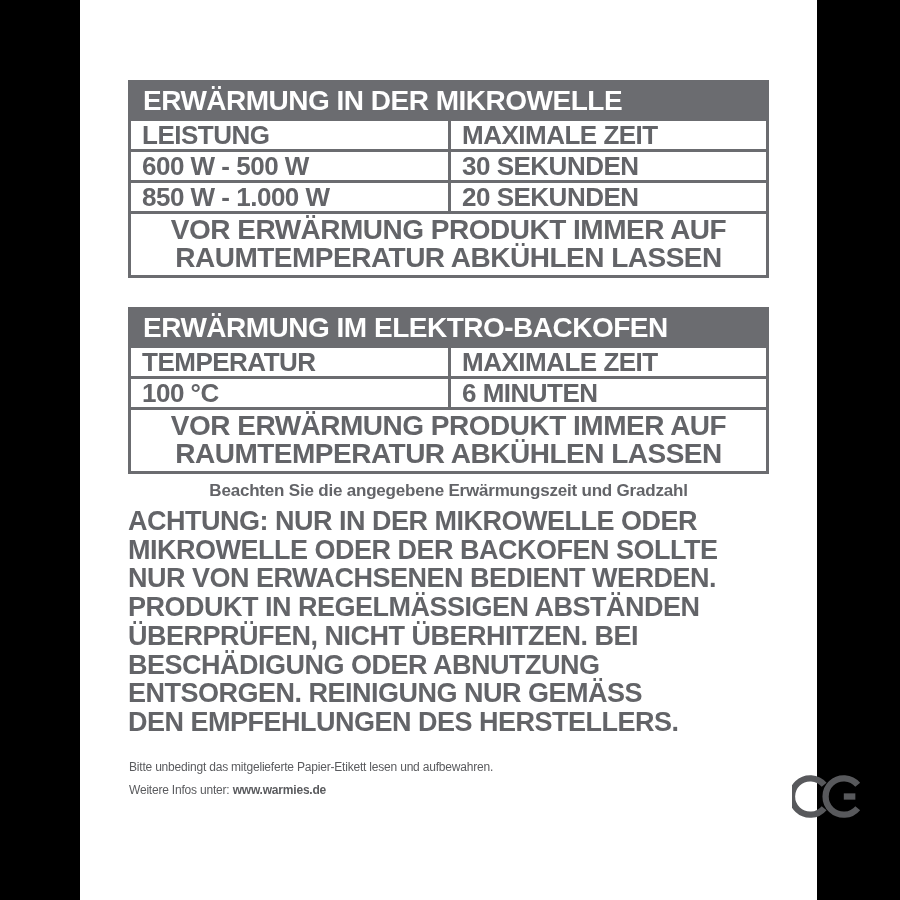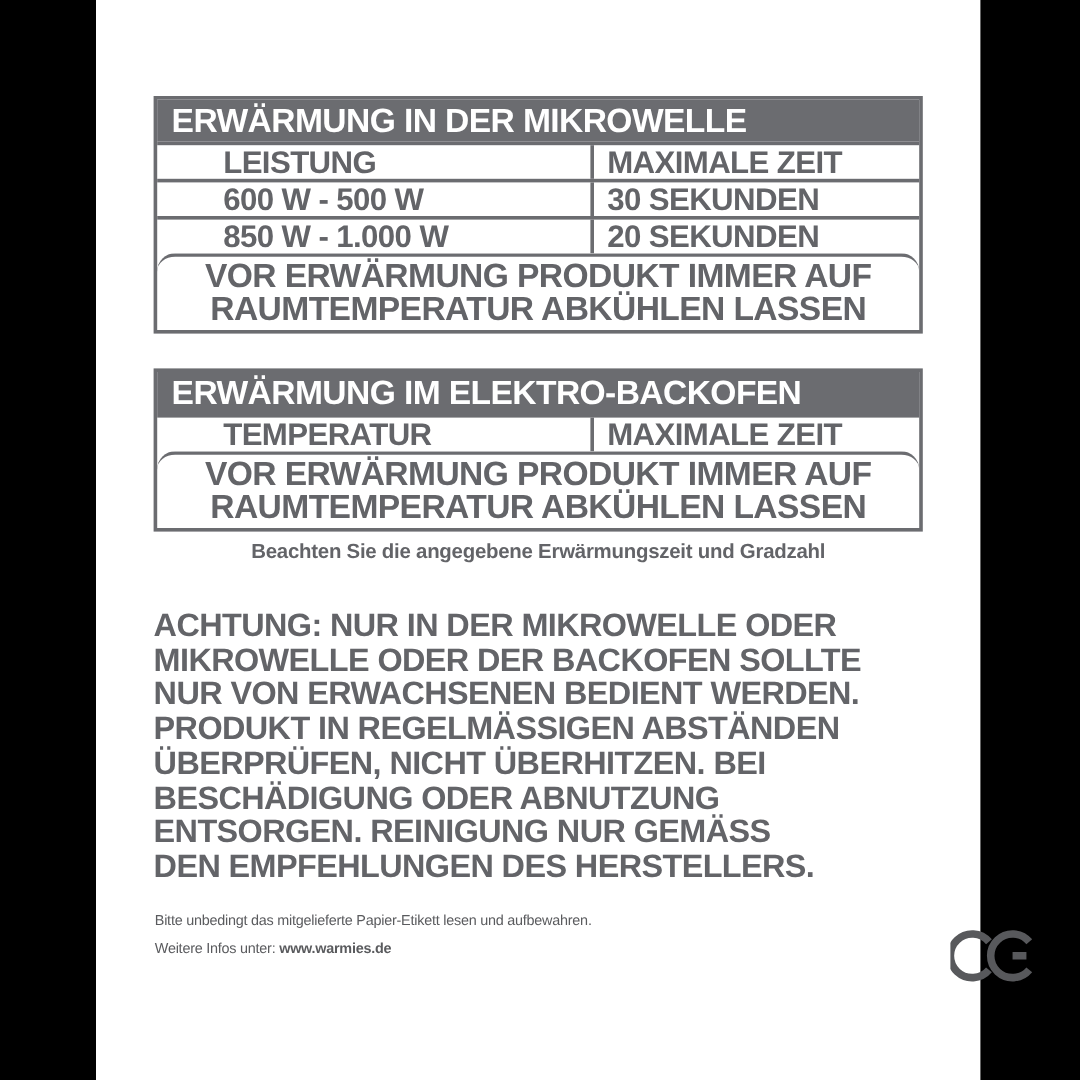--- a/index.html
+++ b/index.html
@@ -21,31 +21,30 @@
   .tbl-section{position:absolute;left:48px;width:641px;}
   .sec-mw{top:80px;}
   .sec-oven{top:307px;}
 
   .heat-table{border:3px solid var(--line);width:641px;background:#fff;}
   .tbl-title{
     background:var(--line);color:#fff;font-weight:bold;font-size:28px;
     line-height:35px;height:35px;padding:0 12px;letter-spacing:-0.5px;white-space:nowrap;
     font-stretch:condensed;
   }
-  .tbl-row{display:flex;border-top:3px solid var(--line);height:31px;padding-left:44px;}
+  .tbl-row{display:flex;border-top:3px solid var(--line);height:31px;}
   .tbl-cell{
     width:317px;font-weight:bold;font-size:26px;line-height:28px;color:var(--ink);
     padding:0 11px;letter-spacing:-0.5px;white-space:nowrap;font-stretch:condensed;
   }
   .tbl-cell.c2{border-left:3px solid var(--line);flex:1;}
   .tbl-notice{
     border-top:3px solid var(--line);text-align:center;font-weight:bold;color:var(--ink);
     font-size:28px;line-height:28px;padding:2px 0 3px;letter-spacing:-0.5px;white-space:nowrap;
     font-stretch:condensed;
-    border-radius:15px;
   }
   .tbl-caption{
     text-align:center;font-weight:bold;color:var(--ink);font-size:17px;margin-top:7px;
     letter-spacing:-0.2px;
   }
 
   .warning{
     position:absolute;left:48px;top:507px;color:var(--ink);font-weight:bold;
     font-size:27px;line-height:28.7px;letter-spacing:-0.5px;white-space:nowrap;
     font-stretch:condensed;
@@ -90,20 +89,24 @@
       </div>
     </div>
 
     <div class="tbl-section sec-oven">
       <div class="heat-table">
         <div class="tbl-title">ERWÄRMUNG IM ELEKTRO-BACKOFEN</div>
         <div class="tbl-row">
           <div class="tbl-cell">TEMPERATUR</div>
           <div class="tbl-cell c2">MAXIMALE ZEIT</div>
         </div>
+        <div class="tbl-row">
+          <div class="tbl-cell">100 °C</div>
+          <div class="tbl-cell c2">6 MINUTEN</div>
+        </div>
         <div class="tbl-notice">
           <div>VOR ERWÄRMUNG PRODUKT IMMER AUF</div>
           <div>RAUMTEMPERATUR ABKÜHLEN LASSEN</div>
         </div>
       </div>
       <div class="tbl-caption">Beachten Sie die angegebene Erwärmungszeit und Gradzahl</div>
     </div>
 
     <div class="warning">
       <div>ACHTUNG: NUR IN DER MIKROWELLE ODER</div>

